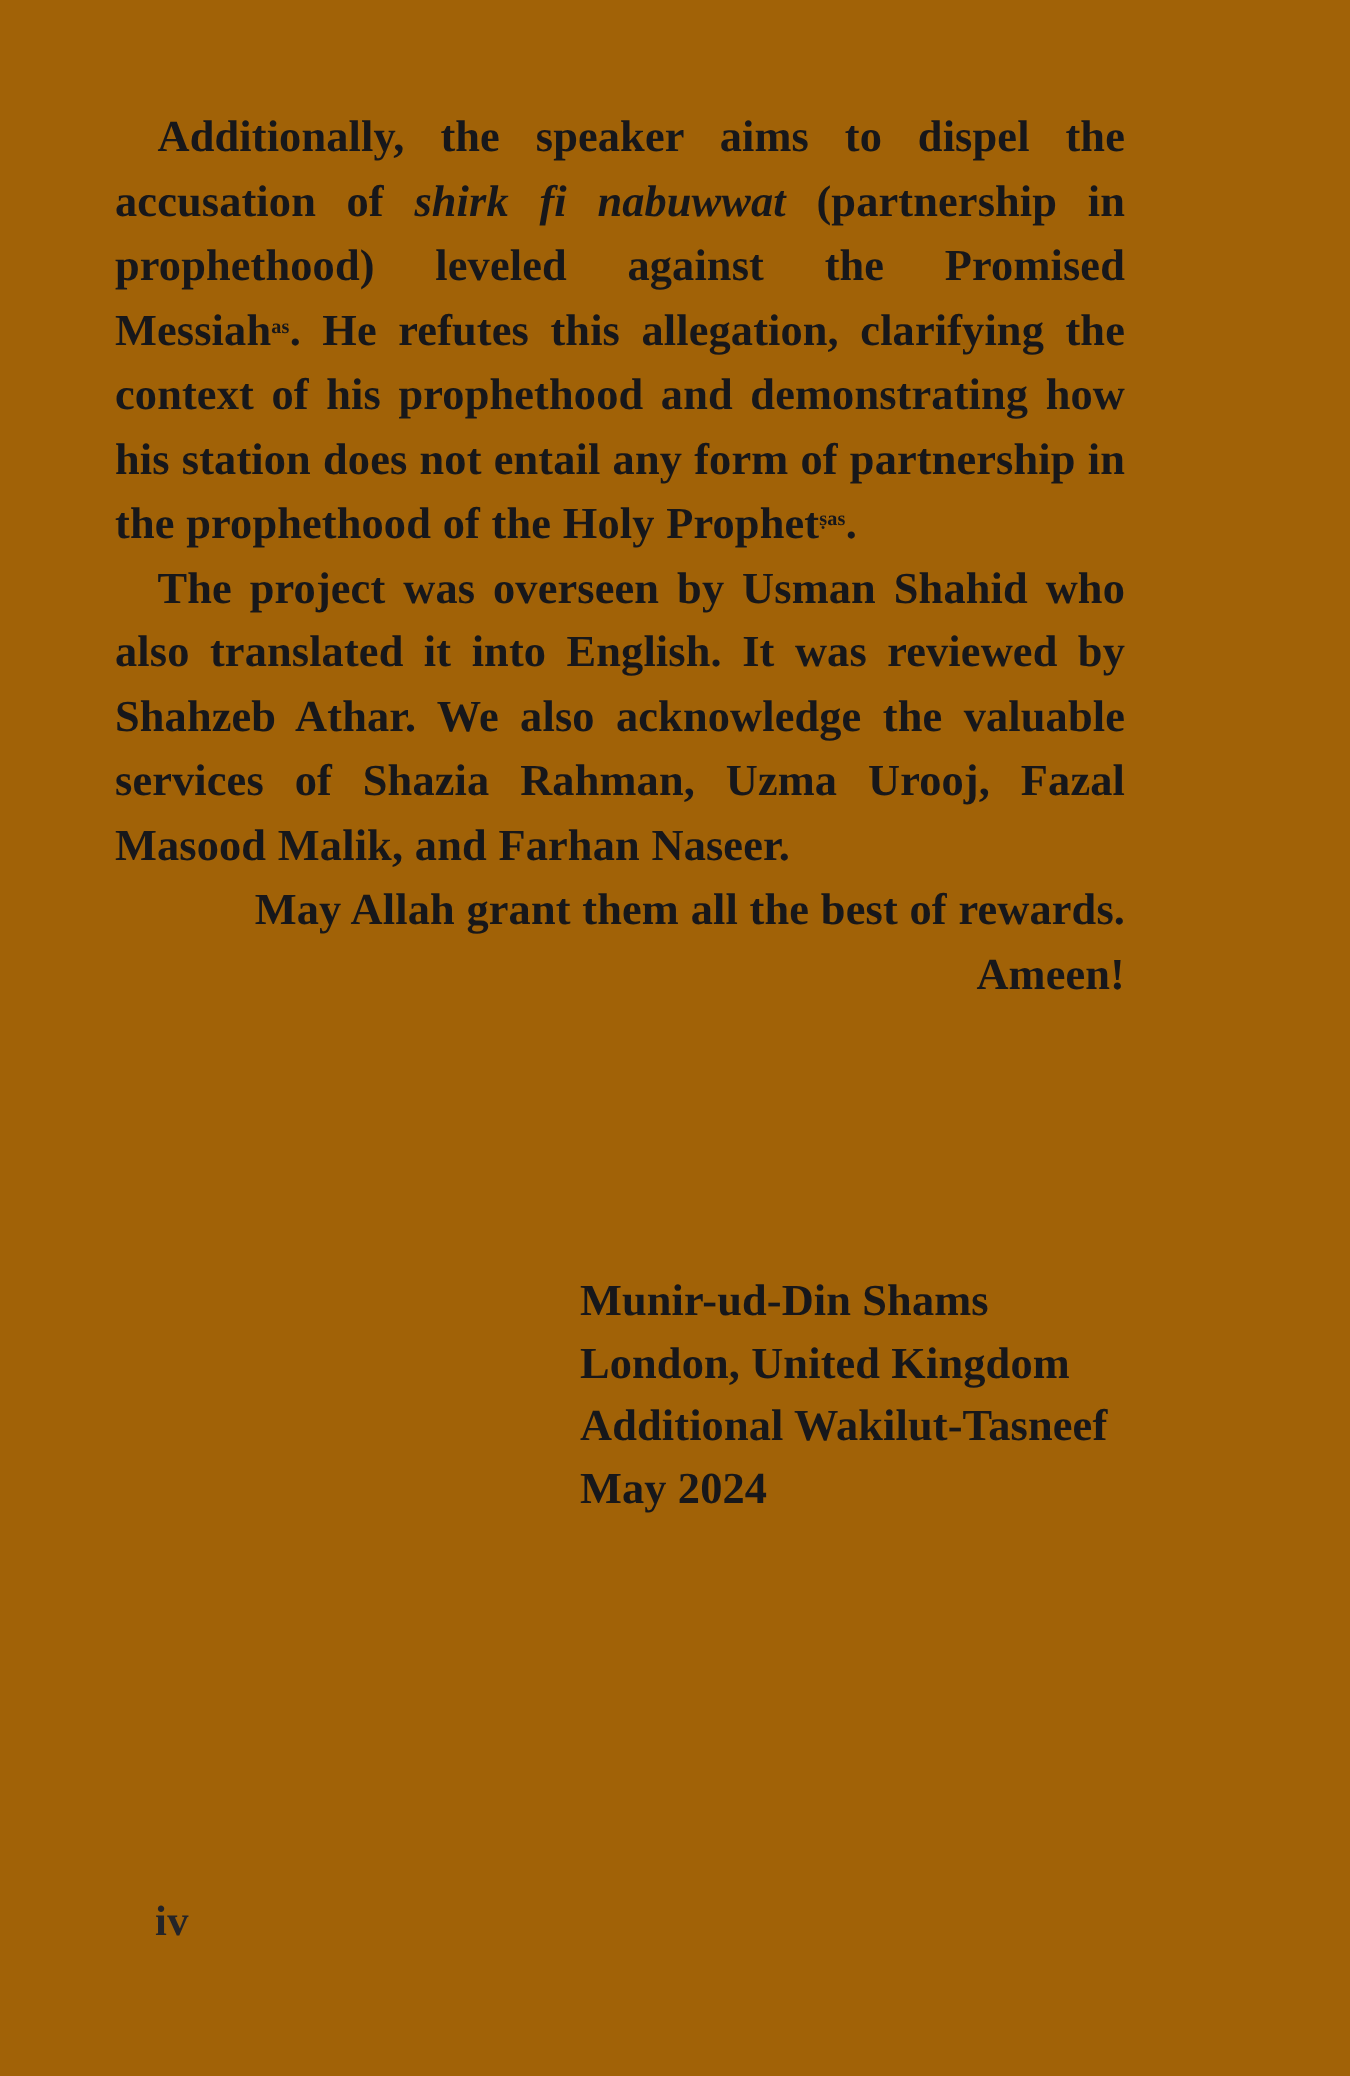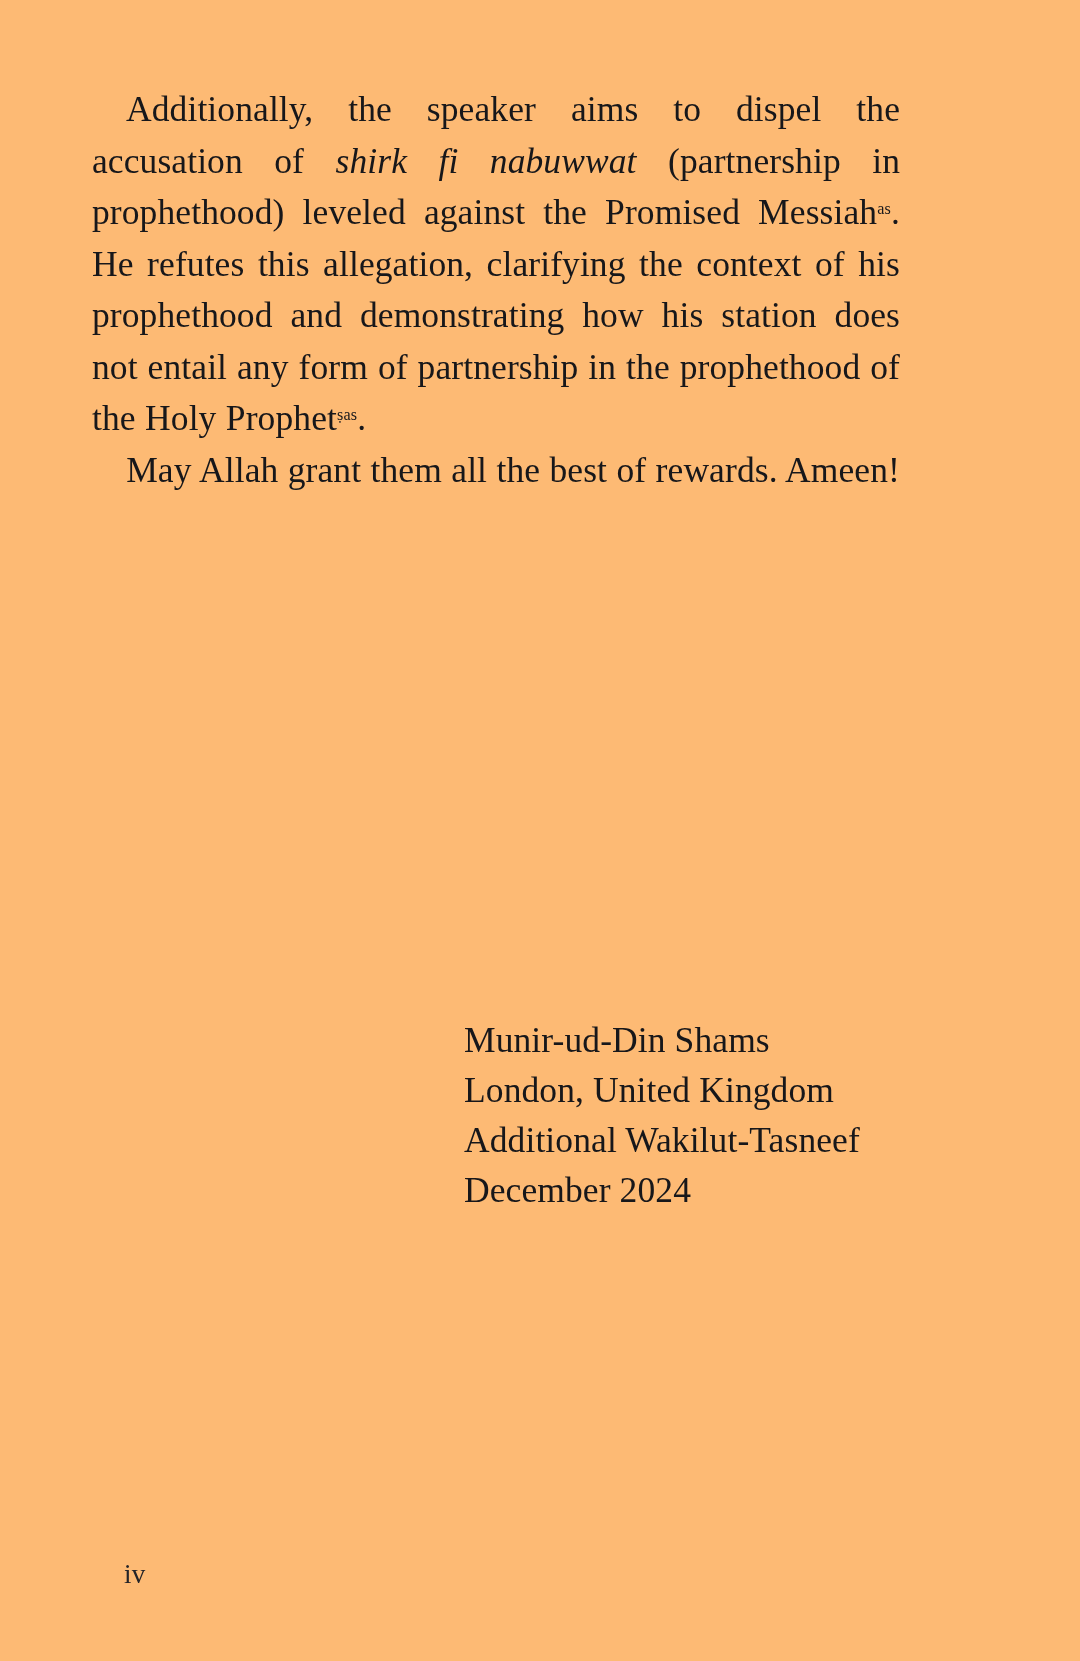--- a/index.html
+++ b/index.html
@@ -6,24 +6,25 @@
     margin: 0;
     padding: 0;
     background: #ffffff;
   }
 
   #page {
     position: relative;
     width: 1080px;
     height: 1661px;
     margin: 0 auto;
-    background: #fdba74;
+    background: #a16207;
     overflow: hidden;
     font-family: "Liberation Serif", "DejaVu Serif", serif;
     color: #17171a;
+    font-weight: bold;
   }
 
   
   #text-column {
     position: absolute;
     left: 92px;
     top: 84px;
     width: 808px;
   }
 
@@ -74,39 +75,39 @@
     line-height: 50px;
     letter-spacing: 0.1px;
     white-space: nowrap;
   }
 
   
   #page-folio {
     position: absolute;
     left: 124px;
     top: 1522px;
-    font-size: 27px;
+    font-size: 34px;
     line-height: 32px;
     letter-spacing: 0.3px;
     color: #242428;
-    margin-top: 36px;
   }
 </style>
 </head>
 <body>
 
 <div id="page">
 
   <div id="text-column">
       <p class="body-para indented"><span>Additionally, the speaker aims to dispel the accusation of </span><em class="it">shirk fi nabuwwat</em><span> (partnership in prophethood) leveled against the Promised Messiah</span><sup class="honorific">as</sup><span>. He refutes this allegation, clarifying the context of his prophethood and demonstrating how his station does not entail any form of partnership in the prophethood of the Holy Prophet</span><sup class="honorific">ṣas</sup><span>.</span></p>
+      <p class="body-para indented"><span>The project was overseen by Usman Shahid who also translated it into English. It was reviewed by Shahzeb Athar. We also acknowledge the valuable services of Shazia Rahman, Uzma Urooj, Fazal Masood Malik, and Farhan Naseer.</span></p>
       <p class="body-para indented ragged"><span>May Allah grant them all the best of rewards. Ameen!</span></p>
     </div>
 
   <div id="signature-block">
       <div class="sig-line">Munir-ud-Din Shams</div>
       <div class="sig-line">London, United Kingdom</div>
       <div class="sig-line">Additional Wakilut-Tasneef</div>
-      <div class="sig-line">December 2024</div>
+      <div class="sig-line">May 2024</div>
     </div>
 
   <div id="page-folio">iv</div>
 
 </div>
 
 </body></html>

